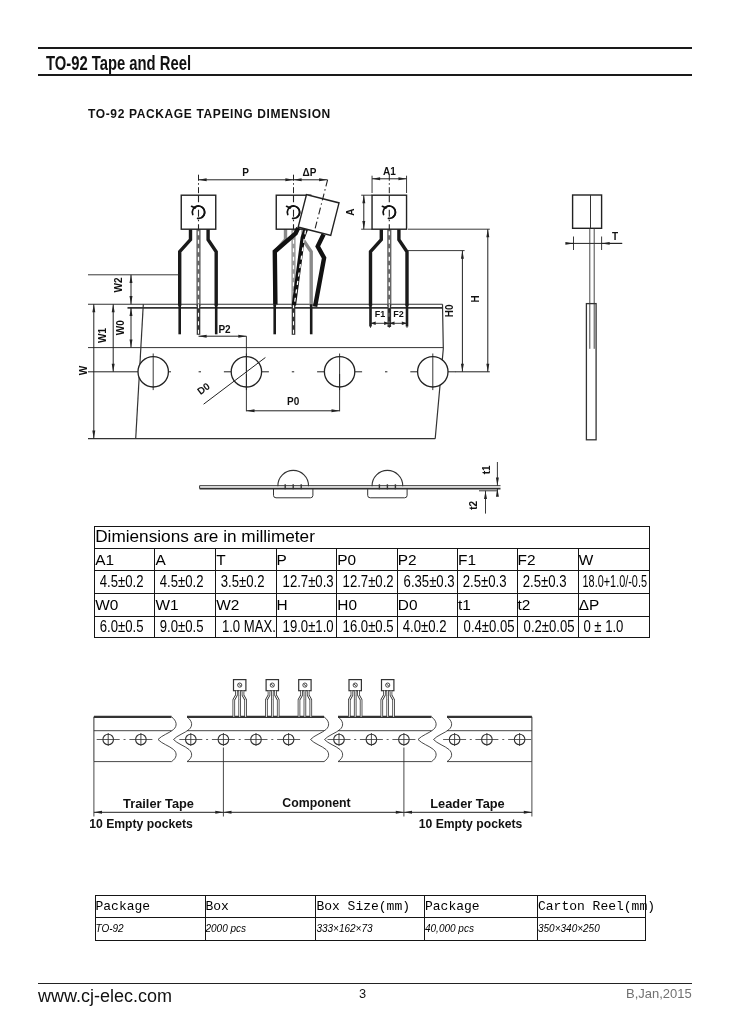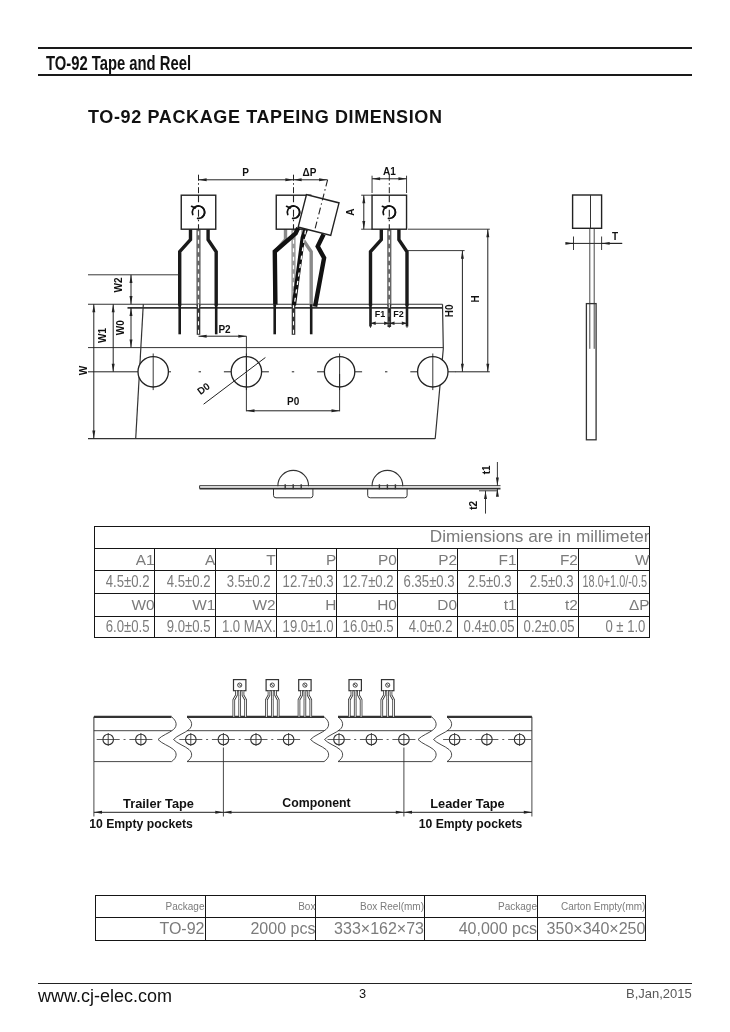--- a/index.html
+++ b/index.html
@@ -1,29 +1,29 @@
 <!DOCTYPE html>
 <html><head>
 <meta charset="utf-8">
 <style>
 * { margin:0; padding:0; box-sizing:border-box; }
 html,body { width:730px; height:1032px; background:#fff; filter:grayscale(1); font-family:"Liberation Sans", sans-serif; position:relative; }
 .abs { position:absolute; }
 table { border-collapse:collapse; table-layout:fixed; }
-td { border:1.3px solid #151515; text-align:right; vertical-align:middle; white-space:nowrap; color:#3b82f6; }
+td { border:1.3px solid #151515; text-align:left; vertical-align:middle; white-space:nowrap; color:#000000; }
 tr.vals { font-size:16px;text-decoration:underline; }
 tr.vals span { display:inline-block; transform:scaleX(0.82); transform-origin:center; }
 tr.vals span.sq { transform:translateX(-11.6px) scaleX(0.68); }
 </style>
 </head>
 <body>
 <div class="abs" style="left:38px; top:46.8px; width:654px; height:1.9px; background:#1a1a1a;"></div>
 <div class="abs" style="left:46px; top:52.7px; font-size:20px; font-weight:bold; color:#111; transform:scaleX(0.74); transform-origin:left top; line-height:1;">TO-92 Tape and Reel</div>
 <div class="abs" style="left:38px; top:74.3px; width:654px; height:1.6px; background:#1a1a1a;"></div>
-<div class="abs" style="left:88px; top:108.4px; font-size:18px; font-weight:bold; color:#111; letter-spacing:0.63px; line-height:1;">TO-92 PACKAGE TAPEING DIMENSION</div>
+<div class="abs" style="left:88px; top:108.4px; font-size:12px; font-weight:bold; color:#111; letter-spacing:0.63px; line-height:1;">TO-92 PACKAGE TAPEING DIMENSION</div>
 
 <svg class="abs" style="left:0; top:0;" width="730" height="1032" viewBox="0 0 730 1032">
 <defs>
 <marker id="ar" viewBox="0 0 10 7" refX="9.2" refY="3.5" markerWidth="9.2" markerHeight="7" markerUnits="userSpaceOnUse" orient="auto-start-reverse">
 <path d="M0.4,1.9 L9.2,3.5 L0.4,5.1 z" fill="#222"></path>
 </marker>
 </defs>
 <line x1="88" y1="304.2" x2="442.5" y2="304.2" stroke="#333" stroke-width="1.1" stroke-linecap="butt"></line>
 <line x1="127.5" y1="307.8" x2="442.8" y2="307.8" stroke="#333" stroke-width="1.7" stroke-linecap="butt"></line>
 <line x1="88" y1="347.6" x2="443.2" y2="347.6" stroke="#333" stroke-width="1.0" stroke-linecap="butt"></line>
@@ -360,33 +360,33 @@
 
 <table class="abs" style="left:94.5px; top:894.6px; width:551px;">
 <colgroup>
       <col style="width:110px">
       <col style="width:110.9px">
       <col style="width:108.6px">
       <col style="width:113px">
       <col style="width:108.4px">
     </colgroup>
 <tbody>
-      <tr style="font-size:10px;">
+      <tr style="font-size:13px;font-family:Liberation Mono, monospace;">
         <td style="height:22px;">Package</td>
         <td>Box</td>
-        <td>Box Reel(mm)</td>
+        <td>Box Size(mm)</td>
         <td>Package</td>
-        <td>Carton Empty(mm)</td>
-      </tr>
-<tr style="font-size:16px;">
+        <td>Carton Reel(mm)</td>
+      </tr>
+<tr style="font-size:10px;font-style:italic;">
         <td style="height:23.4px;">TO-92</td>
         <td>2000 pcs</td>
         <td>333×162×73</td>
         <td>40,000 pcs</td>
         <td>350×340×250</td>
       </tr>
 </tbody>
   </table>
 
 <div class="abs" style="left:38px; top:982.8px; width:654px; height:1.4px; background:#222;"></div>
 <div class="abs" style="left:38px; top:985.8px; font-size:18px; color:#111;">www.cj-elec.com</div>
 <div class="abs" style="left:359px; top:985.8px; font-size:12.8px; color:#111;">3</div>
-<div class="abs" style="left:626px; top:985.8px; font-size:13px; color:#c2410c;">B,Jan,2015</div>
+<div class="abs" style="left:626px; top:985.8px; font-size:13px; color:#8b5cf6;">B,Jan,2015</div>
 
 </body></html>

